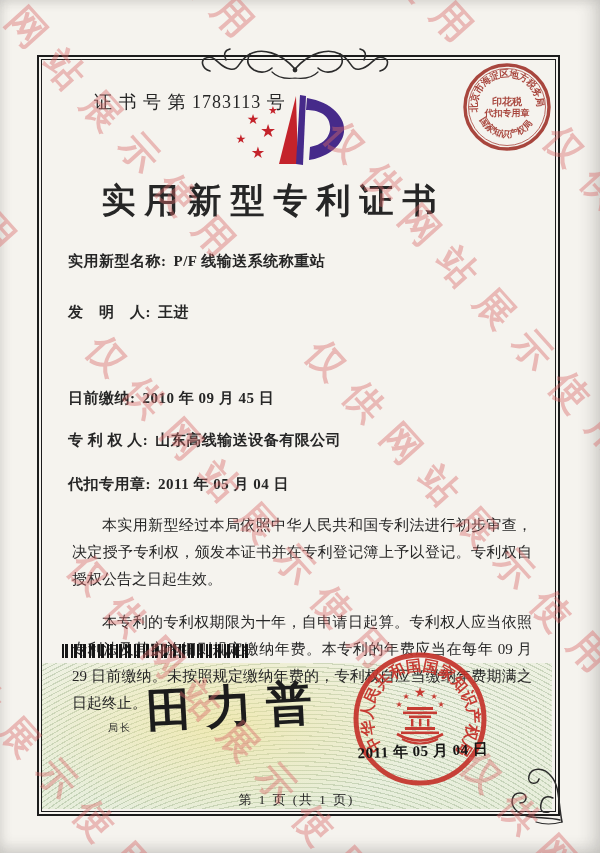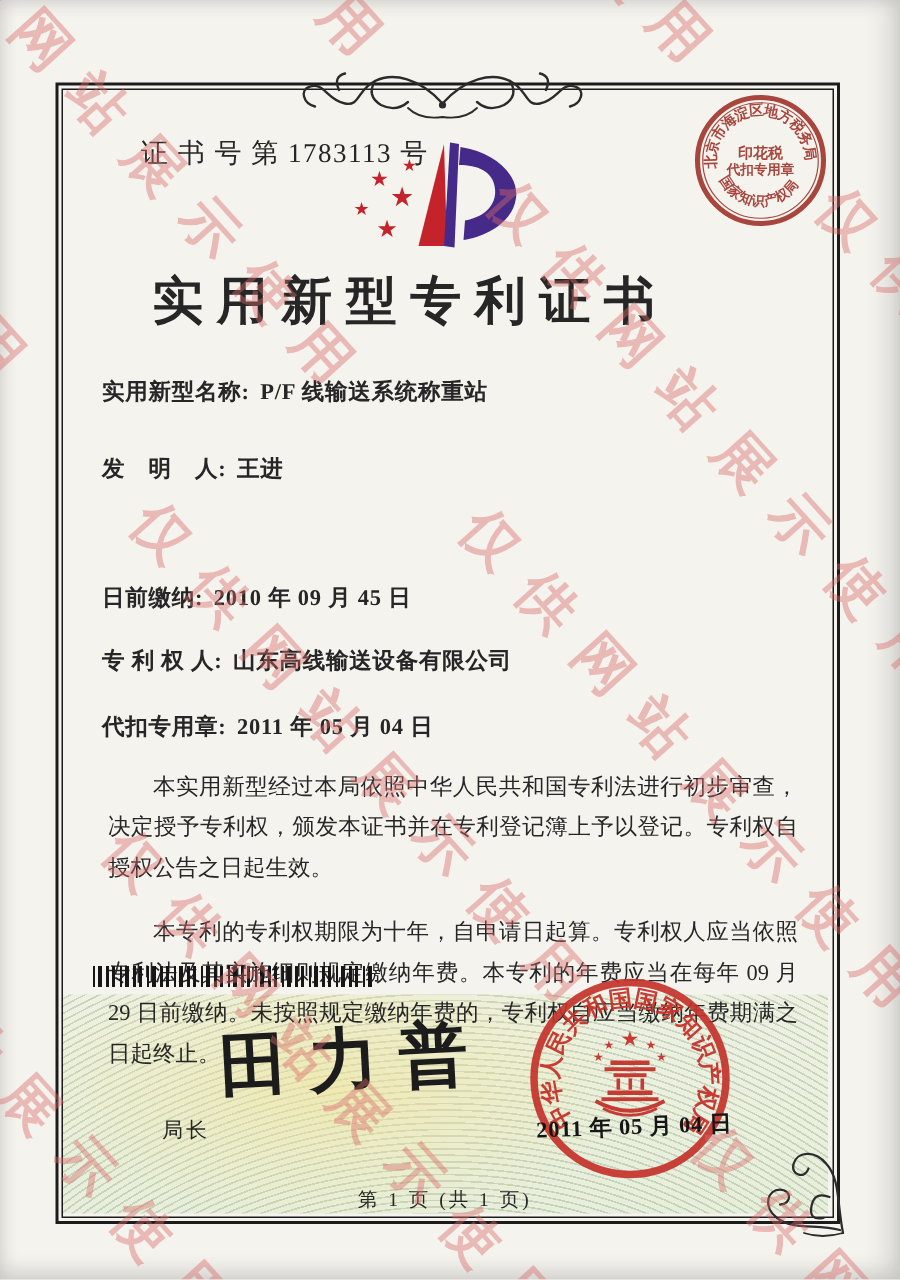--- a/index.html
+++ b/index.html
@@ -29,21 +29,21 @@
   
   .field{position:absolute;left:68px;font-size:15px;font-weight:600;letter-spacing:.5px;white-space:nowrap;z-index:3;}
   .field .val{margin-left:7px;font-weight:600;}
   
   .body-text{position:absolute;left:56px;top:496px;width:492px;font-size:15px;line-height:27px;text-align:justify;z-index:3;}
   .body-text p{margin:16px;text-indent:2em;font-weight:500;}
   
   .barcode{position:absolute;left:62px;top:644px;width:186px;height:14px;z-index:3;
     background:repeating-linear-gradient(90deg,#161616 0 1.6px,rgba(0,0,0,0) 1.6px 3.4px,#161616 3.4px 6px,rgba(0,0,0,0) 6px 7.4px,rgba(0,0,0,0) 7.4px 9px);}
   
-  .sig-title{position:absolute;left:108px;top:745px;font-size:14px;letter-spacing:2px;z-index:4;}
+  .sig-title{position:absolute;left:108px;top:721px;font-size:10px;letter-spacing:2px;z-index:4;}
   .sig-name{position:absolute;left:146px;top:676px;font-size:46px;font-weight:bold;letter-spacing:14px;color:#1c1c1c;transform:rotate(-3deg);font-family:"DejaVu Sans",sans-serif;z-index:4;}
   
   .big-seal{position:absolute;left:345px;top:644px;z-index:4;}
   .seal-date{position:absolute;left:348px;top:742px;width:150px;text-align:center;font-size:15px;font-weight:600;color:#151515;transform:rotate(-2deg);z-index:5;letter-spacing:.5px;}
   .tax-stamp{position:absolute;left:459px;top:59px;z-index:4;opacity:.88;}
   
   .orn-top{position:absolute;left:200px;top:42px;z-index:3;}
   .orn-corner{position:absolute;left:496px;top:762px;z-index:3;}
   
   .footer-page{position:absolute;left:37px;top:791px;width:519px;text-align:center;font-size:13px;letter-spacing:2px;z-index:4;}

